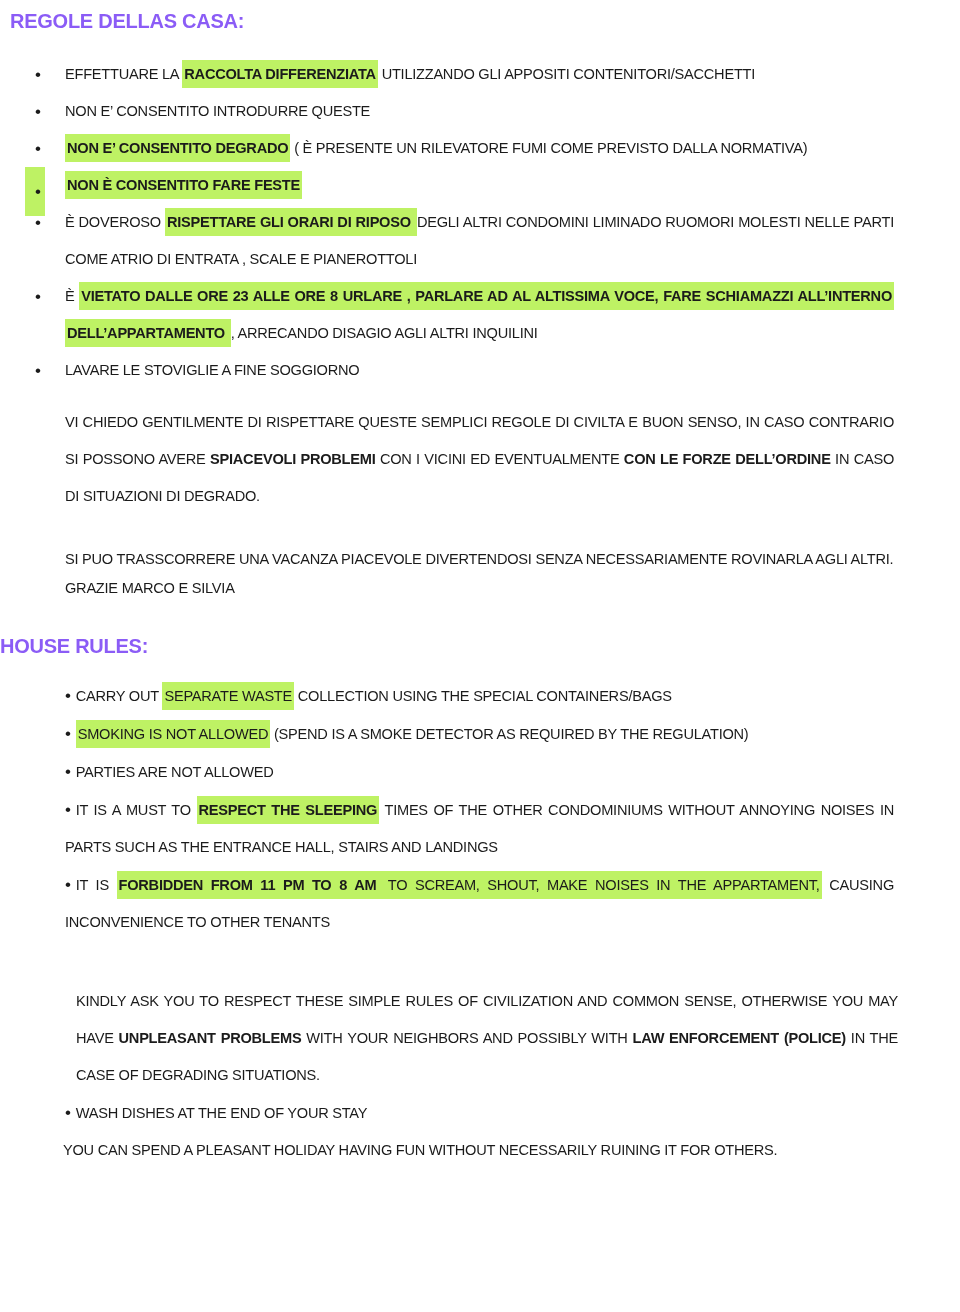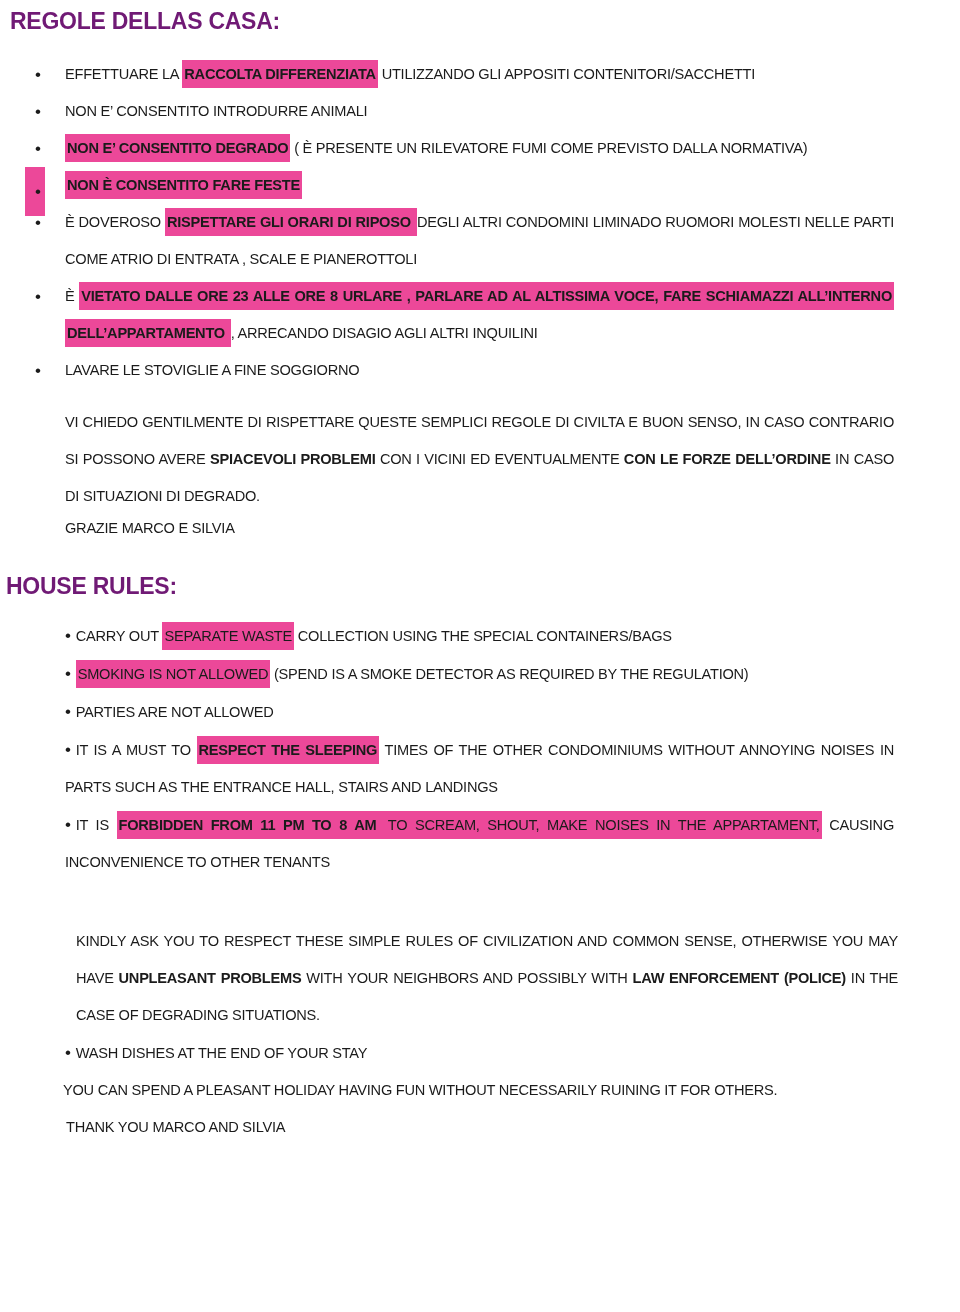--- a/index.html
+++ b/index.html
@@ -14,28 +14,28 @@
     font-size: 14.6px;
     color: #1b1b1b;
     letter-spacing: -0.25px;
   }
   .doc {
     padding-top: 9px;
     padding-bottom: 24px;
   }
   .heading {
     font-weight: bold;
-    font-size: 23px;
-    color: #701a75;
+    font-size: 20px;
+    color: #8b5cf6;
     line-height: 24px;
     margin-left: 10px;
   }
   #h-en {
     margin-top: 32px;
-    margin-left: 6px;
+    margin-left: 0;
   }
   .block {
     margin-left: 65px;
     margin-right: 66px;
     line-height: 37px;
     text-align: justify;
   }
   .li-hang {
     position: relative;
   }
@@ -46,21 +46,21 @@
     font-size: 17px;
   }
   .li-inline {
   }
   .li-inline .mk {
     font-size: 17px;
     margin-right: 5px;
   }
   .b { font-weight: bold; }
   .hl {
-    background: #ec4899;
+    background: #bef264;
     padding: 6px 2px;
     -webkit-box-decoration-break: clone;
     box-decoration-break: clone;
   }
   .mk.hl { padding: 6px 4px 6px 10px; margin-left: -10px; }
   
   #b-it-1 { margin-top: 23px; }
   #p-vichiedo { margin-top: 15px; }
   #p-sipuo { margin-top: 28px; line-height: 32px; }
   #l-grazie { line-height: 27px; }
@@ -68,31 +68,31 @@
   #p-kindly { margin-top: 42px; margin-left: 76px; margin-right: 62px; }
   #l-youcan { margin-left: 63px; margin-right: 56px; }
   #l-thank { margin-left: 66px; }
 </style>
 </head>
 <body>
 
 <div class="doc" id="doc-root">
     <div class="heading" id="h-it">REGOLE DELLAS CASA:</div>
     <div class="block li-hang" id="b-it-1"><span class="mk">•</span><span>EFFETTUARE LA </span><span class="b hl">RACCOLTA DIFFERENZIATA</span><span> UTILIZZANDO GLI APPOSITI CONTENITORI/SACCHETTI</span></div>
-    <div class="block li-hang" id="b-it-2"><span class="mk">•</span><span>NON E’ CONSENTITO INTRODURRE ANIMALI</span></div>
+    <div class="block li-hang" id="b-it-2"><span class="mk">•</span><span>NON E’ CONSENTITO INTRODURRE QUESTE</span></div>
     <div class="block li-hang" id="b-it-3"><span class="mk">•</span><span class="b hl">NON E’ CONSENTITO DEGRADO</span><span> ( È PRESENTE UN RILEVATORE FUMI COME PREVISTO DALLA NORMATIVA)</span></div>
     <div class="block li-hang" id="b-it-4"><span class="mk hl">•</span><span class="b hl">NON È CONSENTITO FARE FESTE</span></div>
     <div class="block li-hang" id="b-it-5"><span class="mk">•</span><span>È DOVEROSO </span><span class="b hl">RISPETTARE GLI ORARI DI RIPOSO </span><span> DEGLI ALTRI CONDOMINI LIMINADO RUOMORI MOLESTI NELLE PARTI COME ATRIO DI ENTRATA , SCALE E PIANEROTTOLI</span></div>
     <div class="block li-hang" id="b-it-6"><span class="mk">•</span><span>È </span><span class="b hl">VIETATO DALLE ORE 23 ALLE ORE 8 URLARE , PARLARE AD AL ALTISSIMA VOCE, FARE SCHIAMAZZI ALL’INTERNO DELL’APPARTAMENTO </span><span>, ARRECANDO DISAGIO AGLI ALTRI INQUILINI</span></div>
     <div class="block li-hang" id="b-it-7"><span class="mk">•</span><span>LAVARE LE STOVIGLIE A FINE SOGGIORNO</span></div>
     <div class="block para" id="p-vichiedo"><span>VI CHIEDO GENTILMENTE DI RISPETTARE QUESTE SEMPLICI REGOLE DI CIVILTA E BUON SENSO, IN CASO CONTRARIO SI POSSONO AVERE </span><span class="b">SPIACEVOLI PROBLEMI</span><span> CON I VICINI ED EVENTUALMENTE </span><span class="b">CON LE FORZE DELL’ORDINE</span><span> IN CASO DI SITUAZIONI DI DEGRADO.</span></div>
+    <div class="block para" id="p-sipuo"><span>SI PUO TRASSCORRERE UNA VACANZA PIACEVOLE DIVERTENDOSI SENZA NECESSARIAMENTE ROVINARLA AGLI ALTRI.</span></div>
     <div class="block para" id="l-grazie"><span>GRAZIE MARCO E SILVIA</span></div>
     <div class="heading" id="h-en">HOUSE RULES:</div>
     <div class="block li-inline" id="b-en-1"><span class="mk">•</span><span>CARRY OUT </span><span class="hl">SEPARATE WASTE</span><span> COLLECTION USING THE SPECIAL CONTAINERS/BAGS</span></div>
     <div class="block li-inline" id="b-en-3"><span class="mk">•</span><span class="hl">SMOKING IS NOT ALLOWED</span><span> (SPEND IS A SMOKE DETECTOR AS REQUIRED BY THE REGULATION)</span></div>
     <div class="block li-inline" id="b-en-4"><span class="mk">•</span><span>PARTIES ARE NOT ALLOWED</span></div>
     <div class="block li-inline" id="b-en-5"><span class="mk">•</span><span>IT IS A MUST TO </span><span class="b hl">RESPECT THE SLEEPING</span><span> TIMES OF THE OTHER CONDOMINIUMS WITHOUT ANNOYING NOISES IN PARTS SUCH AS THE ENTRANCE HALL, STAIRS AND LANDINGS</span></div>
     <div class="block li-inline" id="b-en-6"><span class="mk">•</span><span>IT IS </span><span class="b hl">FORBIDDEN FROM 11 PM TO 8 AM</span><span class="hl"> TO SCREAM, SHOUT, MAKE NOISES IN THE APPARTAMENT,</span><span> CAUSING INCONVENIENCE TO OTHER TENANTS</span></div>
     <div class="block para" id="p-kindly"><span>KINDLY ASK YOU TO RESPECT THESE SIMPLE RULES OF CIVILIZATION AND COMMON SENSE, OTHERWISE YOU MAY HAVE </span><span class="b">UNPLEASANT PROBLEMS</span><span> WITH YOUR NEIGHBORS AND POSSIBLY WITH </span><span class="b">LAW ENFORCEMENT (POLICE)</span><span> IN THE CASE OF DEGRADING SITUATIONS.</span></div>
     <div class="block li-inline" id="b-en-7"><span class="mk">•</span><span>WASH DISHES AT THE END OF YOUR STAY</span></div>
     <div class="block para" id="l-youcan"><span>YOU CAN SPEND A PLEASANT HOLIDAY HAVING FUN WITHOUT NECESSARILY RUINING IT FOR OTHERS.</span></div>
-    <div class="block para" id="l-thank"><span>THANK YOU MARCO AND SILVIA</span></div>
   </div>
 
 </body></html>

